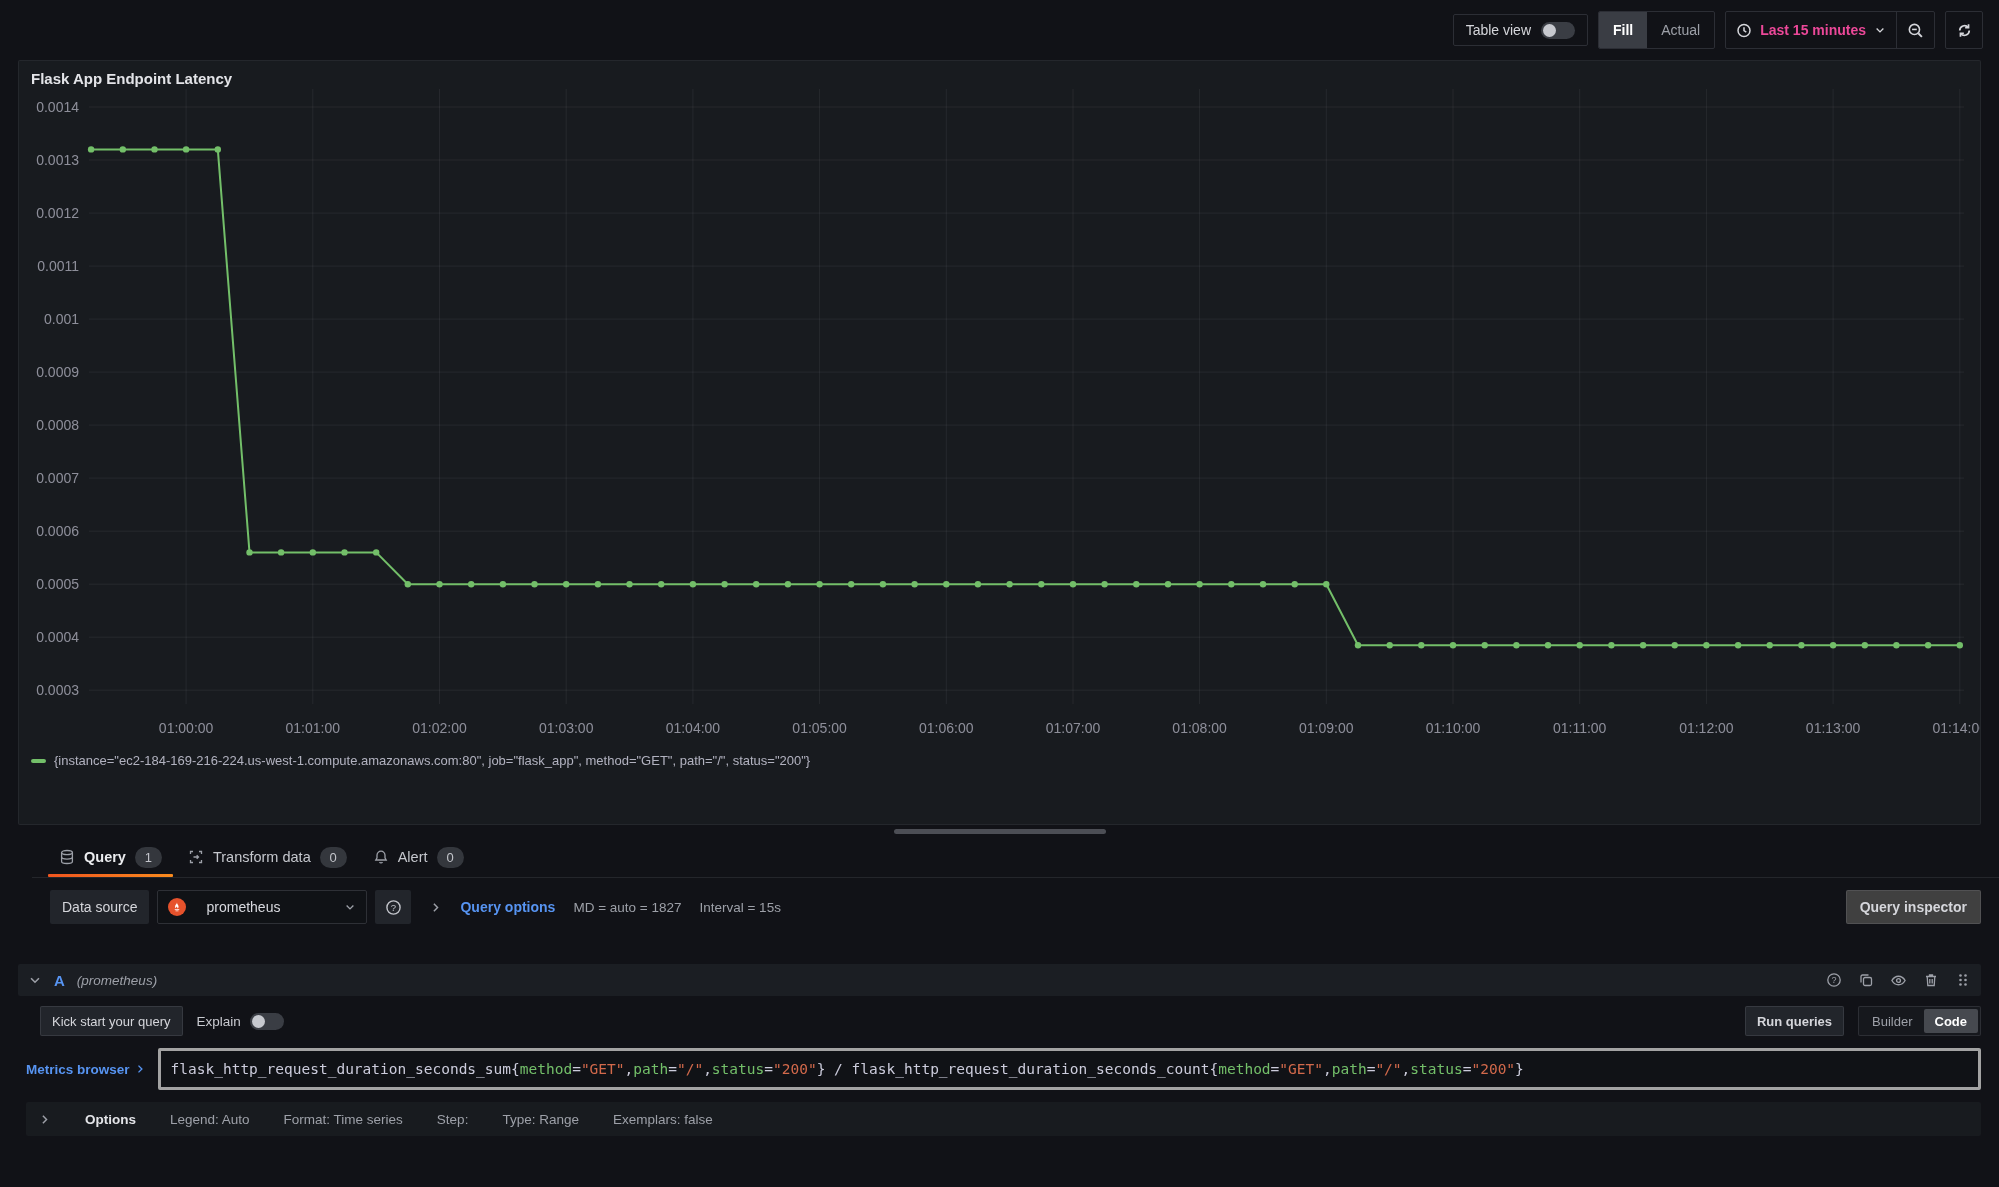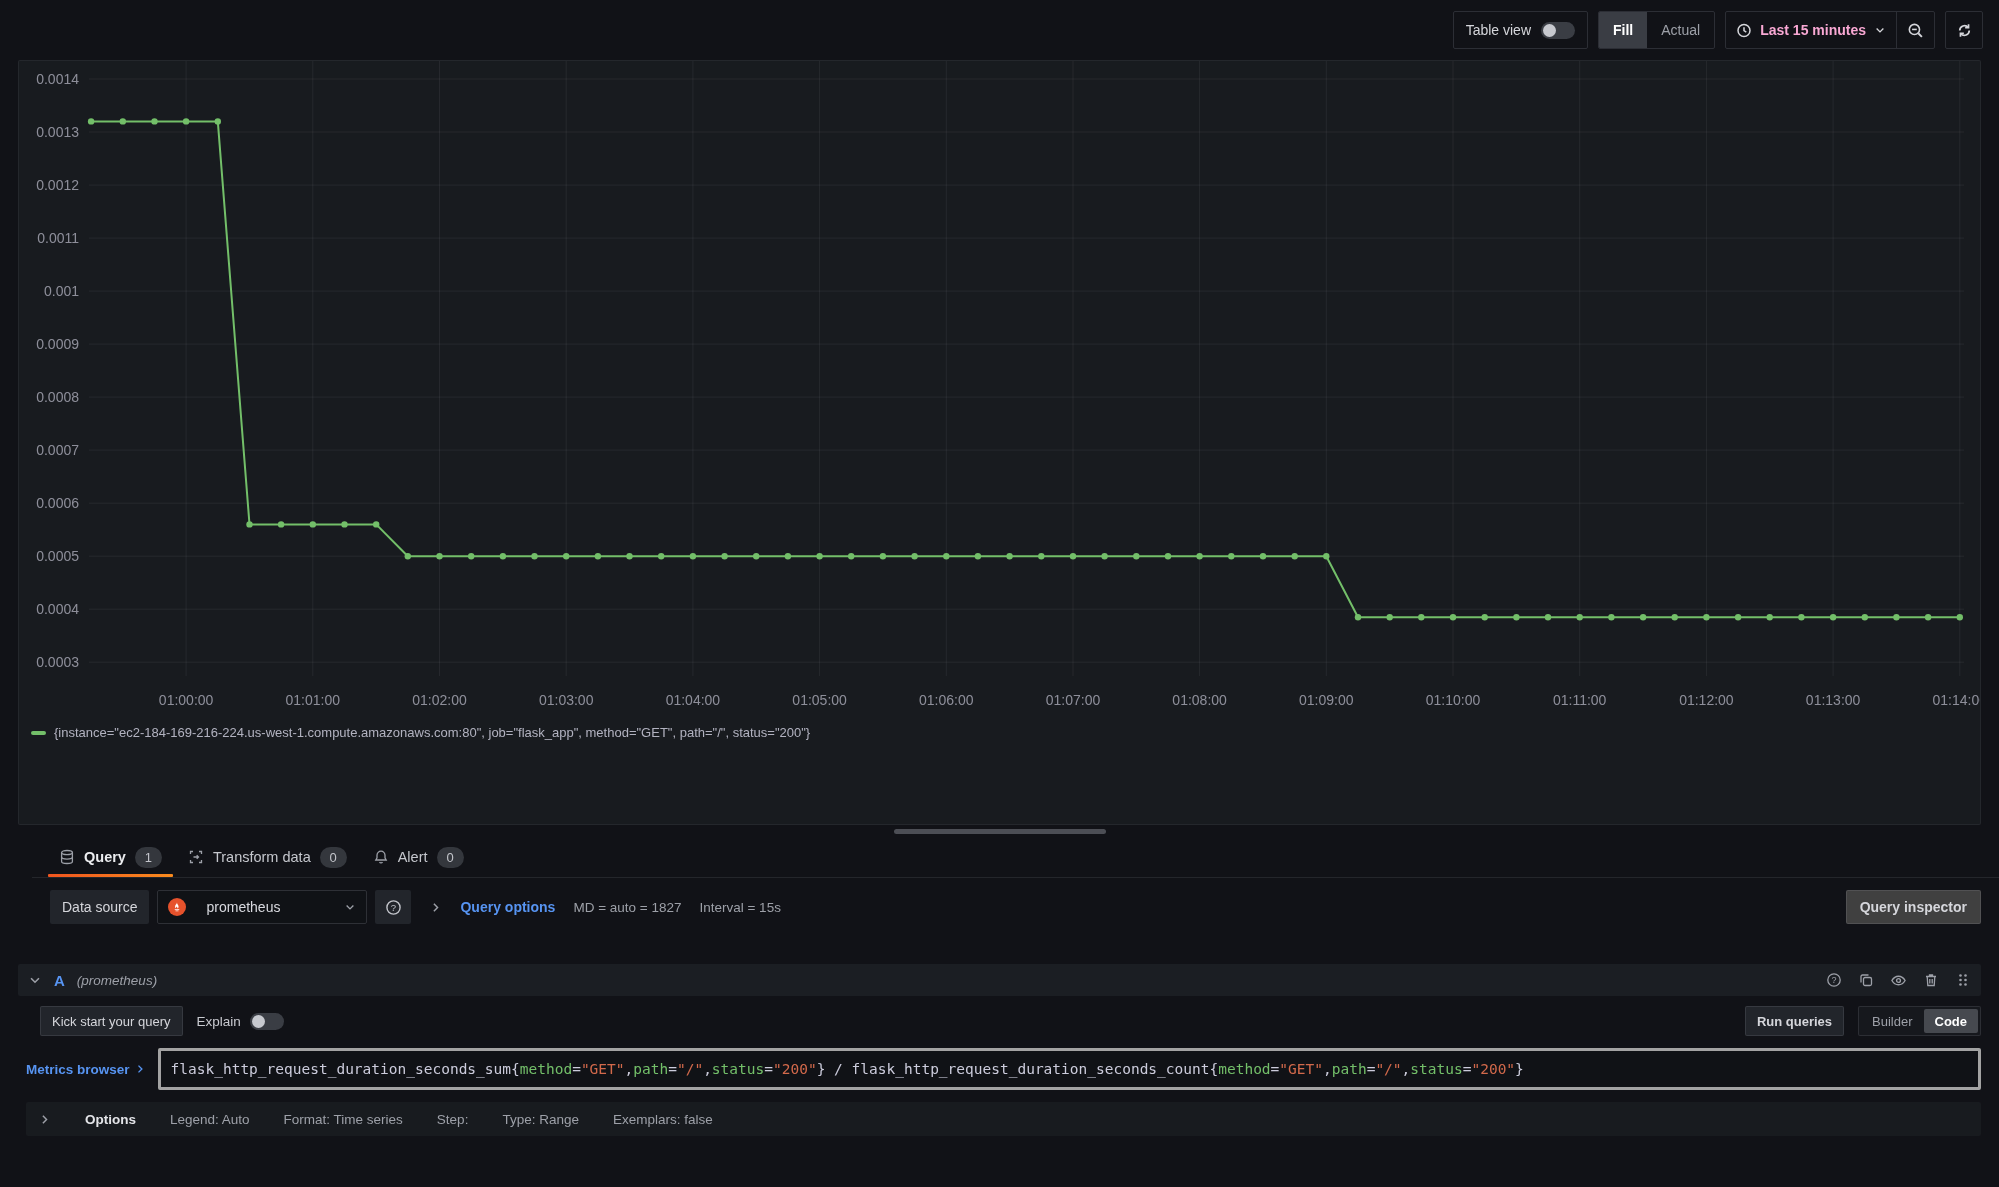--- a/index.html
+++ b/index.html
@@ -2,31 +2,31 @@
 <html><head>
 <meta charset="utf-8">
 <style>
   * { box-sizing: border-box; margin: 0; padding: 0; }
   html,body { background:#0c0d10; }
   body { font-family:"Liberation Sans", sans-serif; color:#ccccdc; }
   .app { width:1999px; height:1187px; background:#111217; position:relative; overflow:hidden; }
 
   
   .topbar { height:60px; display:flex; align-items:center; justify-content:flex-end; gap:10px; padding:0 16px; }
-  .tv-box { display:flex; align-items:center; gap:10px; height:38px; padding:0 12px; border:1px solid #2c2e35; border-radius:2px; }
+  .tv-box { display:flex; align-items:center; gap:10px; height:32px; padding:0 12px; border:1px solid #2c2e35; border-radius:2px; }
   .tv-box .lbl { font-size:14px; color:#d5d6db; }
   .toggle { width:34px; height:17px; border-radius:9px; background:#3a3d44; position:relative; cursor:pointer; }
   .toggle .knob { position:absolute; left:2px; top:2px; width:13px; height:13px; border-radius:50%; background:#c7c9cf; }
   .seg-group { display:flex; align-items:center; height:38px; border:1px solid #2c2e35; border-radius:2px; overflow:hidden; }
   .seg { height:100%; display:flex; align-items:center; padding:0 14px; font-size:14px; color:#9da0a8; cursor:pointer; }
   .seg.active { background:#3a3d44; color:#fff; font-weight:bold; }
   .btn-group { display:flex; align-items:stretch; height:38px; border:1px solid #2c2e35; border-radius:2px; }
   .tool-btn { display:flex; align-items:center; gap:8px; padding:0 10px; color:#d5d6db; cursor:pointer; }
   .tool-btn + .tool-btn { border-left:1px solid #2c2e35; }
-  .tool-btn .time-lbl { font-size:14px; font-weight:bold; color:#f9a8d4; }
+  .tool-btn .time-lbl { font-size:14px; font-weight:bold; color:#ec4899; }
   .icon-btn { width:38px; height:38px; border:1px solid #2c2e35; border-radius:2px; display:flex; align-items:center; justify-content:center; color:#d5d6db; cursor:pointer; }
   svg.ic { display:block; }
 
   
   .panel { margin:0 18px; height:765px; background:#181b1f; border:1px solid rgba(204,204,220,0.07); border-radius:2px; }
   .panel-title { padding:9px 12px 2px; font-size:15px; font-weight:bold; color:#e3e4e8; }
   #chart-svg { display:block; width:1961px; height:660px; }
   .grid { stroke:rgba(204,204,220,0.08); stroke-width:1; }
   .tick { font-family:"Liberation Sans",sans-serif; font-size:14px; fill:rgba(204,204,220,0.65); }
   .ytick { text-anchor:end; }
@@ -132,20 +132,21 @@
       <svg class="ic" width="17" height="17" viewBox="0 0 16 16">
         <path d="M3.5 8a4.5 4.5 0 0 1 8-2.8" fill="none" stroke="currentColor" stroke-width="1.6"></path>
         <path d="M11.8 2.2v3.2H8.6" fill="none" stroke="currentColor" stroke-width="1.6"></path>
         <path d="M12.5 8a4.5 4.5 0 0 1-8 2.8" fill="none" stroke="currentColor" stroke-width="1.6"></path>
         <path d="M4.2 13.8v-3.2h3.2" fill="none" stroke="currentColor" stroke-width="1.6"></path>
       </svg>
     </span>
   </header>
 
   <section class="panel">
+    <div class="panel-title">Flask App Endpoint Latency</div>
     <svg id="chart-svg" viewBox="0 0 1961 660" preserveAspectRatio="none">
         <line class="grid" x1="70" x2="1945" y1="18.0" y2="18.0"></line>
         <text class="tick ytick" x="60" y="23">0.0014</text>
         <line class="grid" x1="70" x2="1945" y1="71.0" y2="71.0"></line>
         <text class="tick ytick" x="60" y="76">0.0013</text>
         <line class="grid" x1="70" x2="1945" y1="124.1" y2="124.1"></line>
         <text class="tick ytick" x="60" y="129.1">0.0012</text>
         <line class="grid" x1="70" x2="1945" y1="177.1" y2="177.1"></line>
         <text class="tick ytick" x="60" y="182.1">0.0011</text>
         <line class="grid" x1="70" x2="1945" y1="230.1" y2="230.1"></line>

